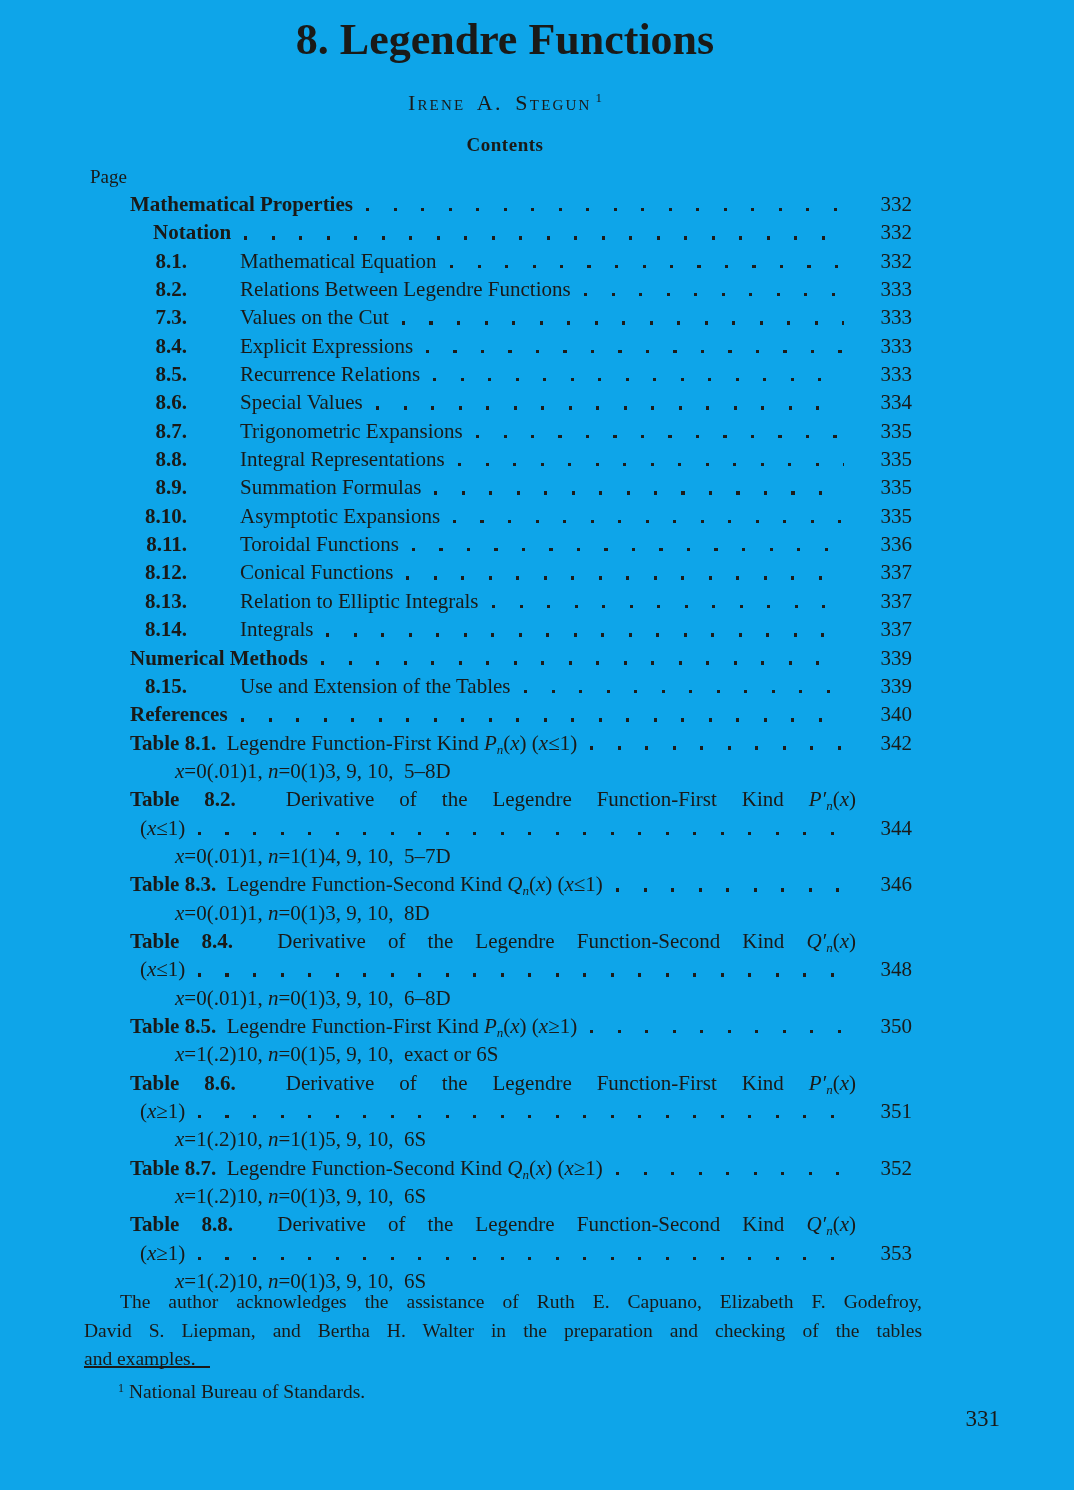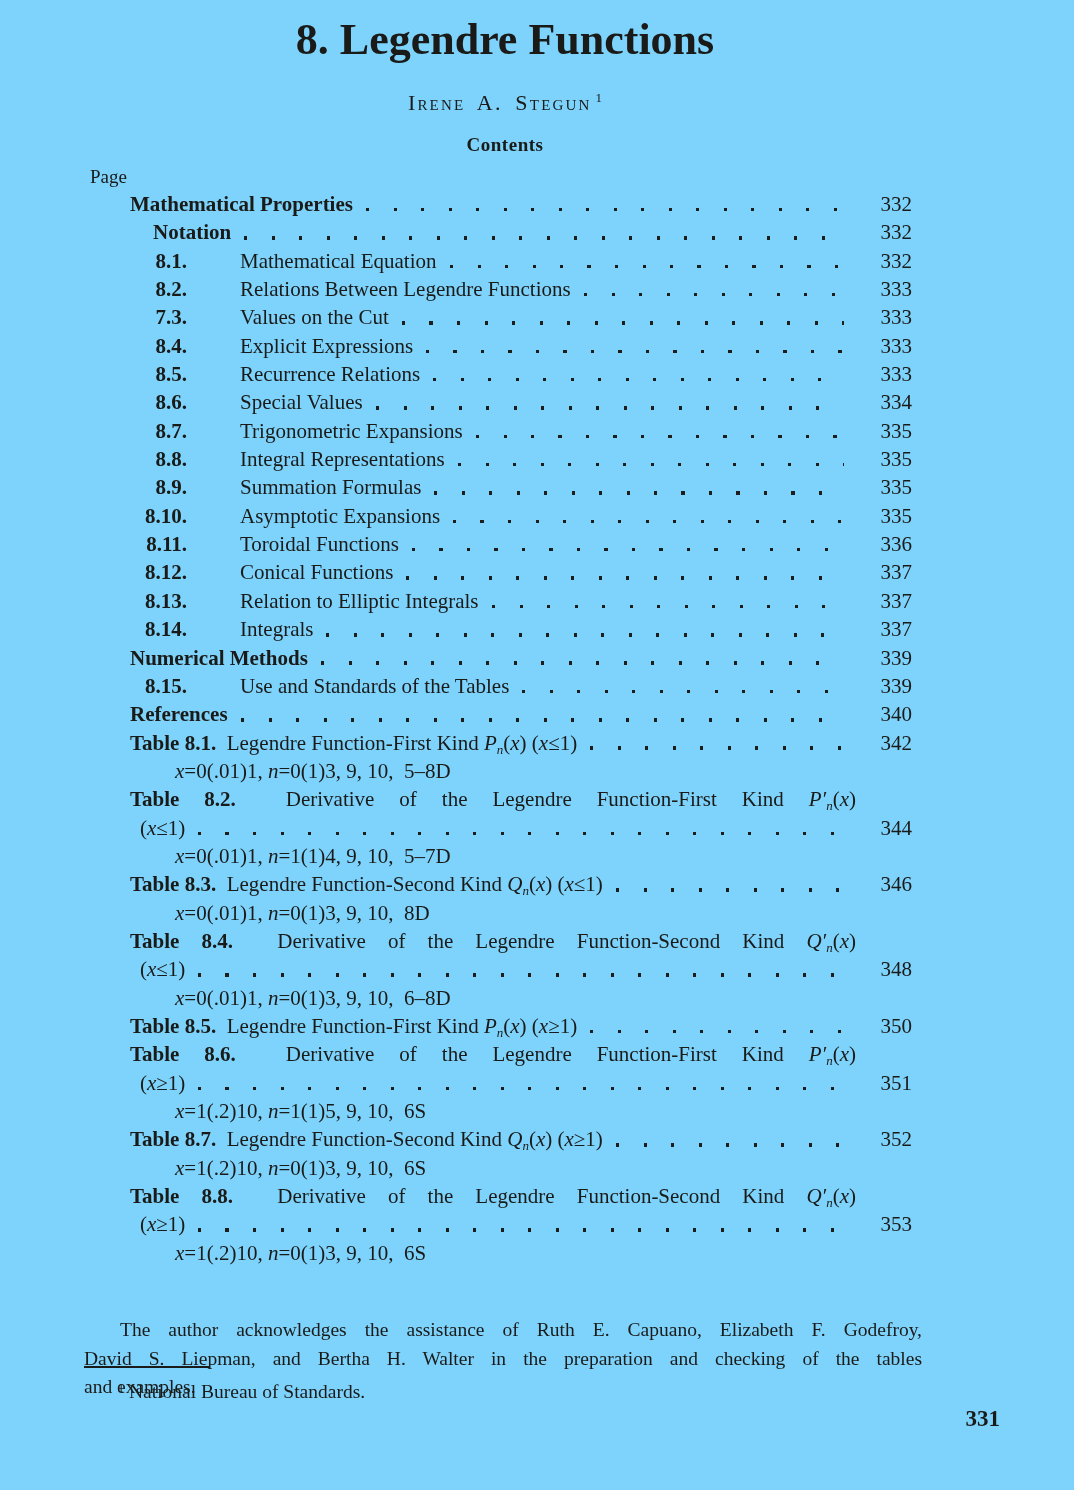--- a/index.html
+++ b/index.html
@@ -1,21 +1,21 @@
 <!DOCTYPE html>
 <html><head>
 <meta charset="utf-8">
 <style>
   html,body{margin:0;padding:0;}
   body{background:#e9e9e7;}
   .page{
     position:relative;
     width:1074px;height:1490px;
     margin:0 auto;
-    background:#7dd3fc;
+    background:#0ea5e9;
     color:#1a1a18;
     font-family:"Liberation Serif","DejaVu Serif",serif;
     overflow:hidden;
   }
   .chapter-title{
     position:absolute;top:14px;left:0;width:1010px;
     text-align:center;font-size:44px;font-weight:bold;letter-spacing:0px;
   }
   .author-line{
     position:absolute;top:90px;left:0;width:1010px;
@@ -49,38 +49,38 @@
   .leader{flex:1 1 auto;position:relative;margin:0 10px 0 13px;min-width:20px;}
   .leader::after{
     content:"";position:absolute;left:0;right:0;bottom:7px;height:3.4px;
     background:repeating-linear-gradient(90deg,#1d1d1b 0 3.4px,transparent 3.4px 27.5px);
   }
   .pageno{flex:0 0 auto;width:58px;text-align:right;}
   i{font-style:italic;}
   sub{font-size:13px;line-height:0;vertical-align:-4px;}
   b{font-weight:bold;}
   .ack{
-    position:absolute;top:1316px;left:84px;width:838px;
+    position:absolute;top:1288px;left:84px;width:838px;
     font-size:19.5px;line-height:28.5px;
   }
   .ack-line{white-space:normal;}
   .ack-just{text-align:justify;text-align-last:justify;}
   .ack-indent{text-indent:36px;}
   .footnote-rule{
     position:absolute;top:1366px;left:84px;width:126px;height:0;
     border-top:2.5px solid #1a1a18;
   }
   .footnote{
     position:absolute;top:1374px;left:84px;width:838px;
     font-size:19.5px;line-height:28px;text-indent:34px;
   }
   .footnote sup{font-size:12px;vertical-align:6px;margin-right:5px;}
   .folio{
     position:absolute;top:1406px;left:0;width:1000px;
-    text-align:right;font-size:23px;font-weight:bold;
+    text-align:right;font-size:23px;font-weight:normal;
   }
 </style>
 </head>
 <body>
 
 <div class="page">
 
   <div class="chapter-title">8. Legendre Functions</div>
 
   <div class="author-line"><span class="author-name">Irene A. Stegun</span><sup>1</sup></div>
@@ -187,21 +187,21 @@
       <span class="pageno">337</span>
     </div>
       <div class="toc-row t-h">
 
       <span class="label">Numerical Methods</span>
       <span class="leader"></span>
       <span class="pageno">339</span>
     </div>
       <div class="toc-row t-s">
       <span class="num">8.15.</span>
-      <span class="label">Use and Standards of the Tables</span>
+      <span class="label">Use and Extension of the Tables</span>
       <span class="leader"></span>
       <span class="pageno">339</span>
     </div>
       <div class="toc-row t-h">
 
       <span class="label">References</span>
       <span class="leader"></span>
       <span class="pageno">340</span>
     </div>
       <div class="toc-row t-t">
@@ -258,20 +258,25 @@
       <div class="toc-row t-x">
 
       <span class="label"><i>x</i>=0(.01)1, <i>n</i>=0(1)3, 9, 10, &nbsp;6–8D</span>
 
     </div>
       <div class="toc-row t-t">
 
       <span class="label"><b>Table 8.5.</b>&nbsp; Legendre Function-First Kind <i>P<sub>n</sub></i>(<i>x</i>) (<i>x</i>≥1)</span>
       <span class="leader"></span>
       <span class="pageno">350</span>
+    </div>
+      <div class="toc-row t-x">
+
+      <span class="label"><i>x</i>=1(.2)10, <i>n</i>=0(1)5, 9, 10, &nbsp;exact or 6S</span>
+
     </div>
       <div class="toc-row t-tj">
       
       <span class="label"><b>Table 8.6.</b>&nbsp; Derivative of the Legendre Function-First Kind <i>P′<sub>n</sub></i>(<i>x</i>)</span>
       
       
     </div>
       <div class="toc-row t-c">
 
       <span class="label">(<i>x</i>≥1)</span>

